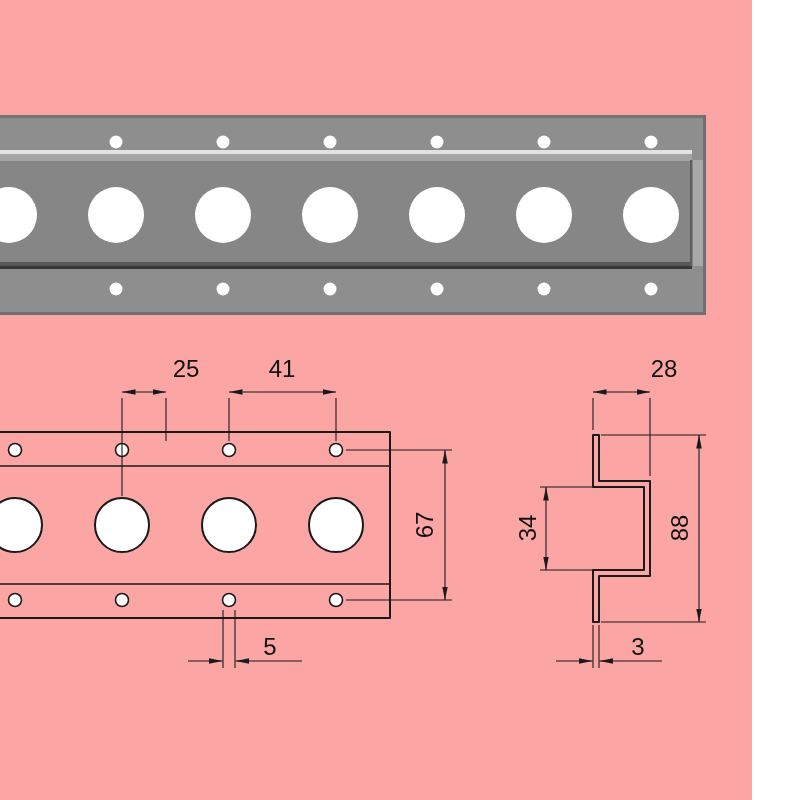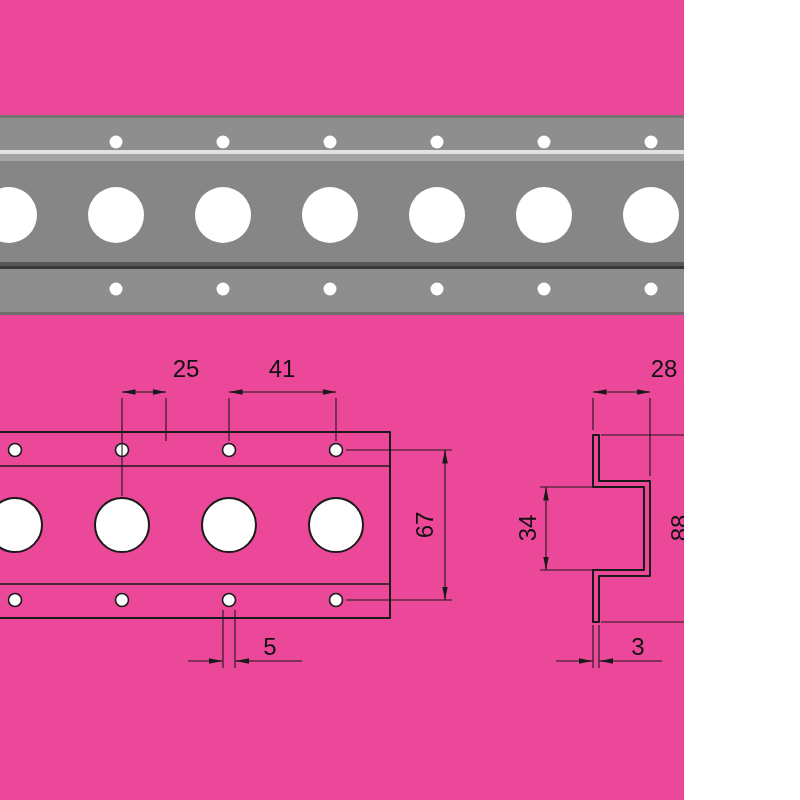--- a/index.html
+++ b/index.html
@@ -1,16 +1,16 @@
 <!DOCTYPE html>
 <html><head>
 <meta charset="utf-8">
 <style>
   html,body{margin:0;padding:0;background:#fff;}
-  .page{position:relative;width:684px;height:800px;background:#ec4899;overflow:hidden;}
+  .page{position:relative;width:752px;height:800px;background:#fca5a5;overflow:hidden;}
   svg{display:block;}
   .part{fill:none;stroke:#1a1a1a;stroke-width:2;stroke-linejoin:round;}
   .thin{stroke-width:1.3;}
   .dim,.ext{fill:none;stroke:#1a1a1a;stroke-width:1.1;}
   .dimtext{font-family:"Liberation Sans","DejaVu Sans",sans-serif;font-size:24px;fill:#111;text-anchor:middle;}
   .hole-big circle{fill:#ffffff;stroke:#1a1a1a;stroke-width:2;}
   .hole-small circle{fill:#ffffff;stroke:#1a1a1a;stroke-width:1.6;}
   .rhole circle{fill:#ffffff;stroke:none;}
   #arw path{fill:#1a1a1a;}
 </style>

